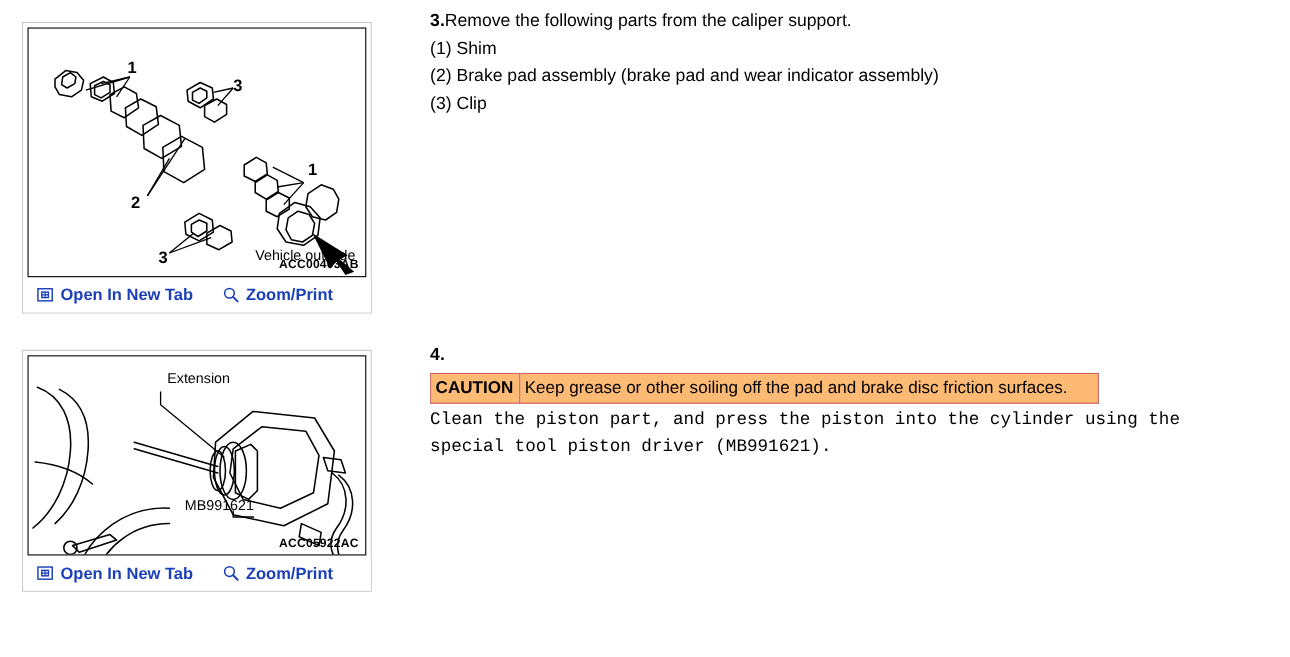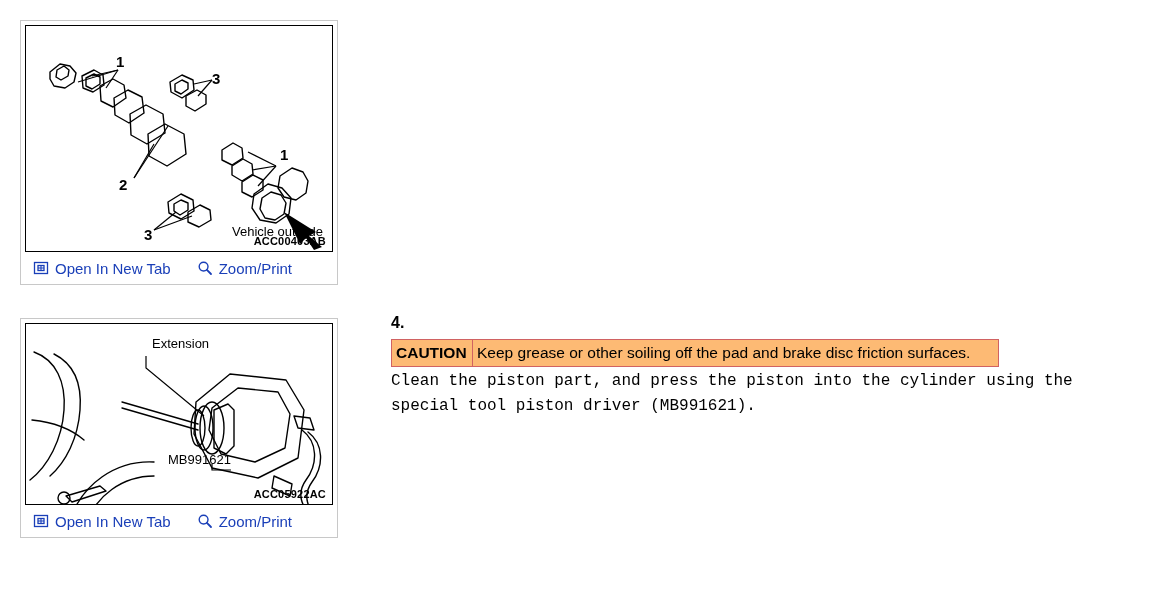--- a/index.html
+++ b/index.html
@@ -55,20 +55,21 @@
   }
   .toolbar-link {
     display: inline-flex;
     align-items: flex-start;
     gap: 6px;
     color: #1a3fb8;
     font-size: 15px;
     text-decoration: none;
     cursor: pointer;
     white-space: nowrap;
+    font-weight: bold;
   }
   .toolbar-icon { width: 16px; height: 16px; display: inline-block; }
   .toolbar-icon svg { display: block; }
 
   
   .fig-code {
     position: absolute;
     font-size: 11px;
     font-weight: bold;
     font-family: "Liberation Sans", sans-serif;
@@ -282,20 +283,28 @@
           <svg width="16" height="16" viewBox="0 0 16 16">
             <circle cx="6.6" cy="6.6" r="4.4" fill="none" stroke="#1a3fb8" stroke-width="1.4"></circle>
             <path d="M9.9 9.9 L14 14" stroke="#1a3fb8" stroke-width="1.8" stroke-linecap="round"></path>
           </svg>
         </span>
         <span class="toolbar-label">Zoom/Print</span>
       </span>
     </div>
   </div>
 
+  <div id="step-3-block">
+    <div class="step">
+      <span class="step-num">3.</span><span>Remove the following parts from the caliper support.</span>
+    </div>
+    <div class="sub-line">(1) Shim</div>
+    <div class="sub-line">(2) Brake pad assembly (brake pad and wear indicator assembly)</div>
+    <div class="sub-line">(3) Clip</div>
+  </div>
 
   <div id="step-4-block">
     <div class="step">
       <span class="step-num">4.</span>
     </div>
     <table class="caution-table">
       <tbody>
           <tr>
         <td class="caution-label">CAUTION</td>
         <td class="caution-text">Keep grease or other soiling off the pad and brake disc friction surfaces.</td>

